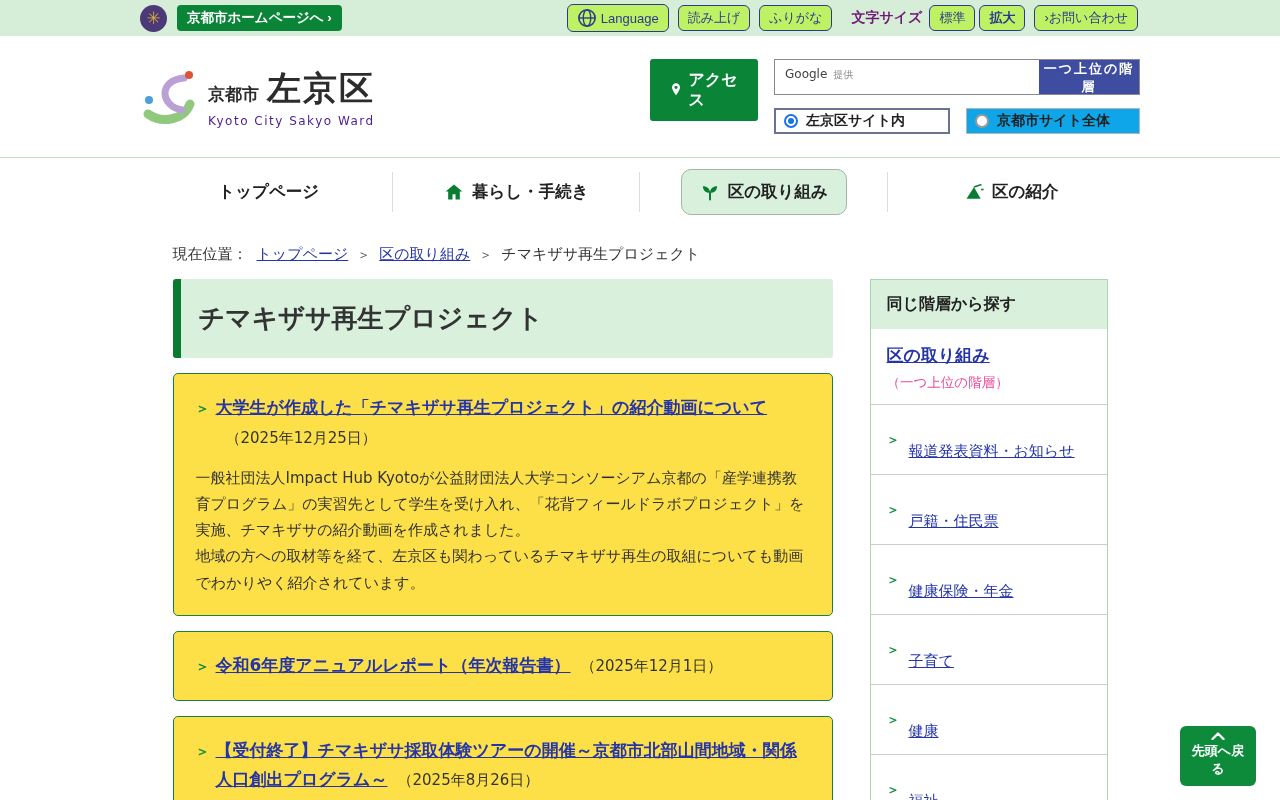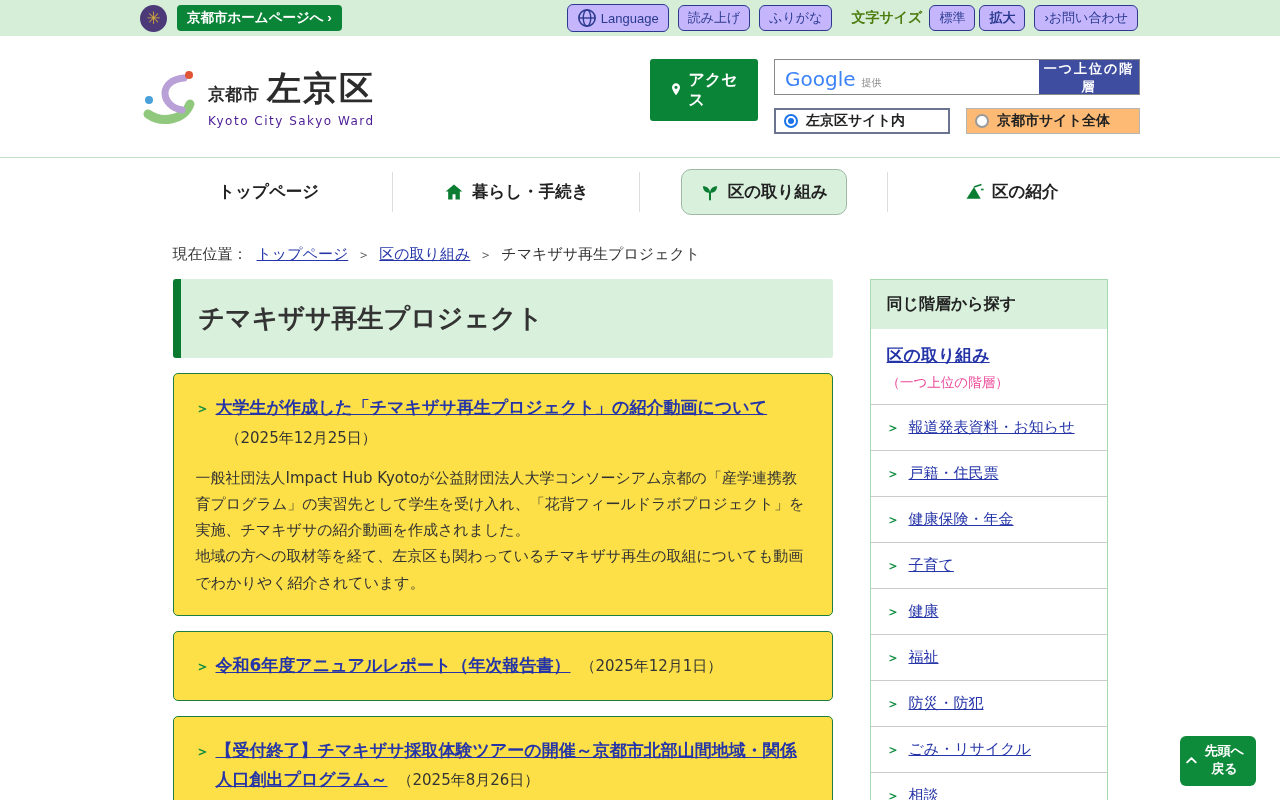--- a/index.html
+++ b/index.html
@@ -8,53 +8,53 @@
   a { text-decoration:underline; color:#2535a8; cursor:pointer; }
 
   
   .topbar { height:36px; background:#d6eed8; display:flex; align-items:center;
     padding:0 142px 0 140px; gap:10px; }
   .emblem { width:27px; height:27px; border-radius:50%; background:#4c3a78;
     color:#d4a938; font-size:17px; line-height:27px; text-align:center; flex:0 0 auto; }
   .btn-green-sm { background:#0a8437; color:#fff; font-size:13.5px; font-weight:bold;
     border:none; border-radius:4px; padding:4px 10px; cursor:pointer; white-space:nowrap; }
   .topbar-right { margin-left:auto; display:flex; align-items:center; gap:9px; }
-  .pill { background:#c4b5fd; border:1px solid #2b3a8f; border-radius:6px; color:#2b3a8f;
+  .pill { background:#bef264; border:1px solid #2b3a8f; border-radius:6px; color:#2b3a8f;
     font-size:13px; padding:3px 9px; cursor:pointer; display:flex; align-items:center; gap:4px;
     white-space:nowrap; }
   .pill.bold { font-weight:bold; }
-  .fontsize-label { color:#4d7c0f; font-size:14px; font-weight:bold; margin-left:10px; white-space:nowrap; }
+  .fontsize-label { color:#701a75; font-size:14px; font-weight:bold; margin-left:10px; white-space:nowrap; }
 
   
   .site-header { height:122px; background:#fff; display:flex; align-items:center;
     padding:0 140px; border-bottom:1px solid #bfe0c5; }
   .logo { display:flex; align-items:flex-start; gap:10px; cursor:pointer; }
   .logo-text .line1 { display:flex; align-items:flex-end; gap:8px; }
   .logo-city { font-size:17px; font-weight:bold; color:#2c2c2c; padding-bottom:6px; }
   .logo-ward { font-size:34px; font-weight:bold; color:#2c2c2c; letter-spacing:2px; }
   .logo-en { font-size:12px; color:#4c1d95; letter-spacing:1.5px; margin-top:2px; }
   .header-right { margin-left:auto; display:flex; align-items:flex-start; gap:16px; }
   .access-btn { width:108px; height:62px; background:#0a8437; color:#fff; border:none;
     border-radius:3px; font-size:16px; font-weight:bold; cursor:pointer;
     display:flex; align-items:center; justify-content:center; gap:5px; line-height:1.25;
     text-align:left; }
   .access-btn .label { width:52px; }
   .searchbox { width:366px; }
   .search-row { display:flex; border:1px solid #8a8a8a; height:36px; }
   .search-input { flex:1; background:#fff; display:flex; align-items:baseline; gap:6px;
     padding:7px 10px; cursor:text; }
-  .g-word { color:#3b82f6; font-size:20px; }
+  .g-word { color:#404040; font-size:12px; }
   .g-teikyo { color:#8a8a8a; font-size:10px; }
   .search-btn { width:100px; background:#3f4da0; color:#fff; border:none; font-size:13px;
     font-weight:bold; letter-spacing:2px; cursor:pointer; }
   .scope-row { display:flex; gap:16px; margin-top:13px; }
   .scope { flex:1; display:flex; align-items:center; gap:8px; font-size:14px; font-weight:bold;
     color:#222; padding:3px 8px; cursor:pointer; height:26px; }
   .scope.sel { background:#fff; border:2px solid #6a7390; }
-  .scope.unsel { background:#fdba74; border:1px solid #b5b5b5; }
+  .scope.unsel { background:#0ea5e9; border:1px solid #b5b5b5; }
   .radio { width:14px; height:14px; border-radius:50%; flex:0 0 auto; }
   .radio.on { border:2px solid #1a73e8; background:#fff; position:relative; }
   .radio.on::after { content:""; position:absolute; inset:2px; border-radius:50%; background:#1a73e8; }
   .radio.off { border:2px solid #9a9a9a; background:#fff; }
 
   
   .main-nav { height:68px; }
   .main-nav ul { list-style:none; display:flex; width:990px; margin:0 auto; height:100%; }
   .nav-item { flex:1; display:flex; align-items:center; justify-content:center; gap:8px;
     font-size:16.5px; font-weight:bold; color:#222; cursor:pointer; position:relative; }
@@ -93,26 +93,26 @@
   
   .sidebar { width:238px; border:1px solid #a8d8b0; background:#fff; }
   .sidebar-head { background:#d9f1dc; padding:14px 16px; font-size:16px; font-weight:bold; color:#222; }
   .sidebar-parent { padding:15px 16px 12px; }
   .sidebar-parent a { font-size:17px; font-weight:bold; }
   .sidebar-note { font-size:13.5px; color:#ec4899; margin-top:7px; }
   .sidebar ul { list-style:none; }
   .sidebar li { display:flex; align-items:center; gap:9px; padding:13px 16px;
     border-top:1px solid #ccc; cursor:pointer; }
   .sidebar li .chev { color:#0d8c3f; font-size:13px; font-weight:bold; }
-  .sidebar li a { font-size:15px; }
+  .sidebar li a { font-size:15px;margin-top:24px; }
 
   
   .back-top { position:fixed; right:24px; bottom:14px; width:76px; background:#0d8a3a;
     color:#fff; border:none; border-radius:6px; padding:6px 6px 8px; cursor:pointer;
-    display:flex; align-items:center; gap:2px;
+    display:flex; flex-direction:column; align-items:center; gap:2px;
     font-size:13px; font-weight:bold; font-family:inherit; }
 </style>
 </head>
 <body>
 
 <div class="topbar">
   <div class="emblem">✳</div>
   <button class="btn-green-sm">京都市ホームページへ ›</button>
   <div class="topbar-right">
     <button class="pill">

